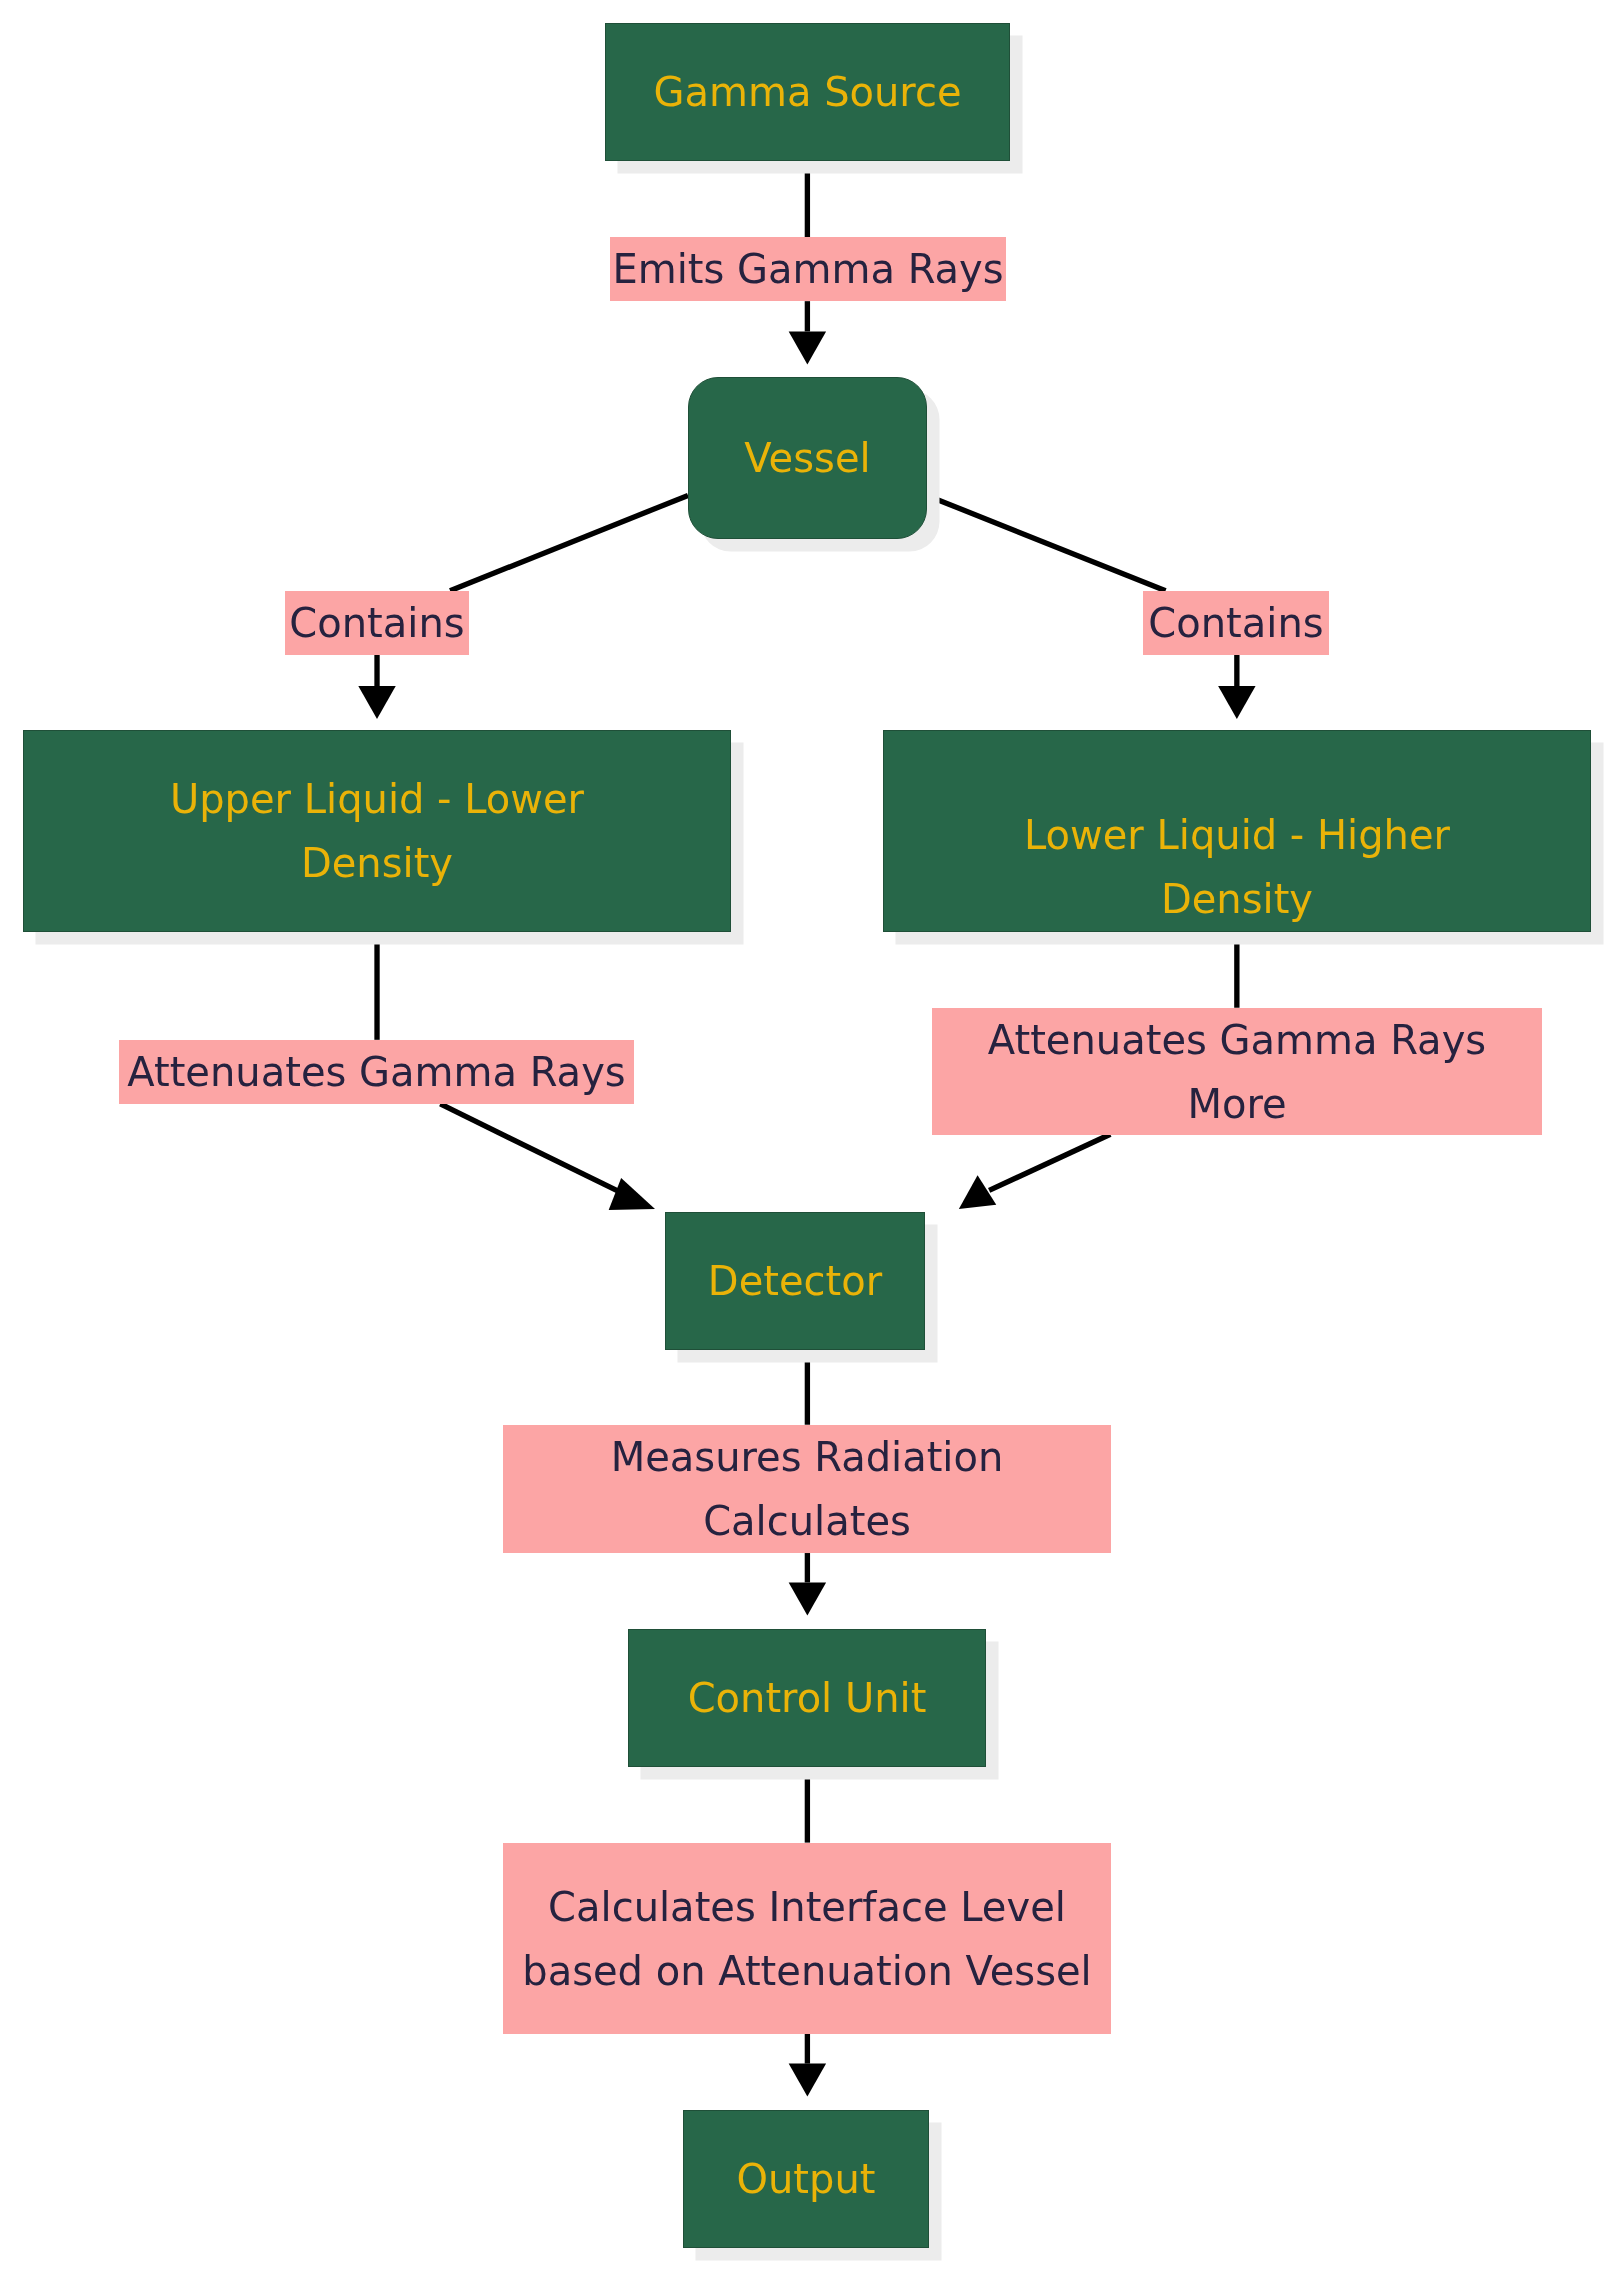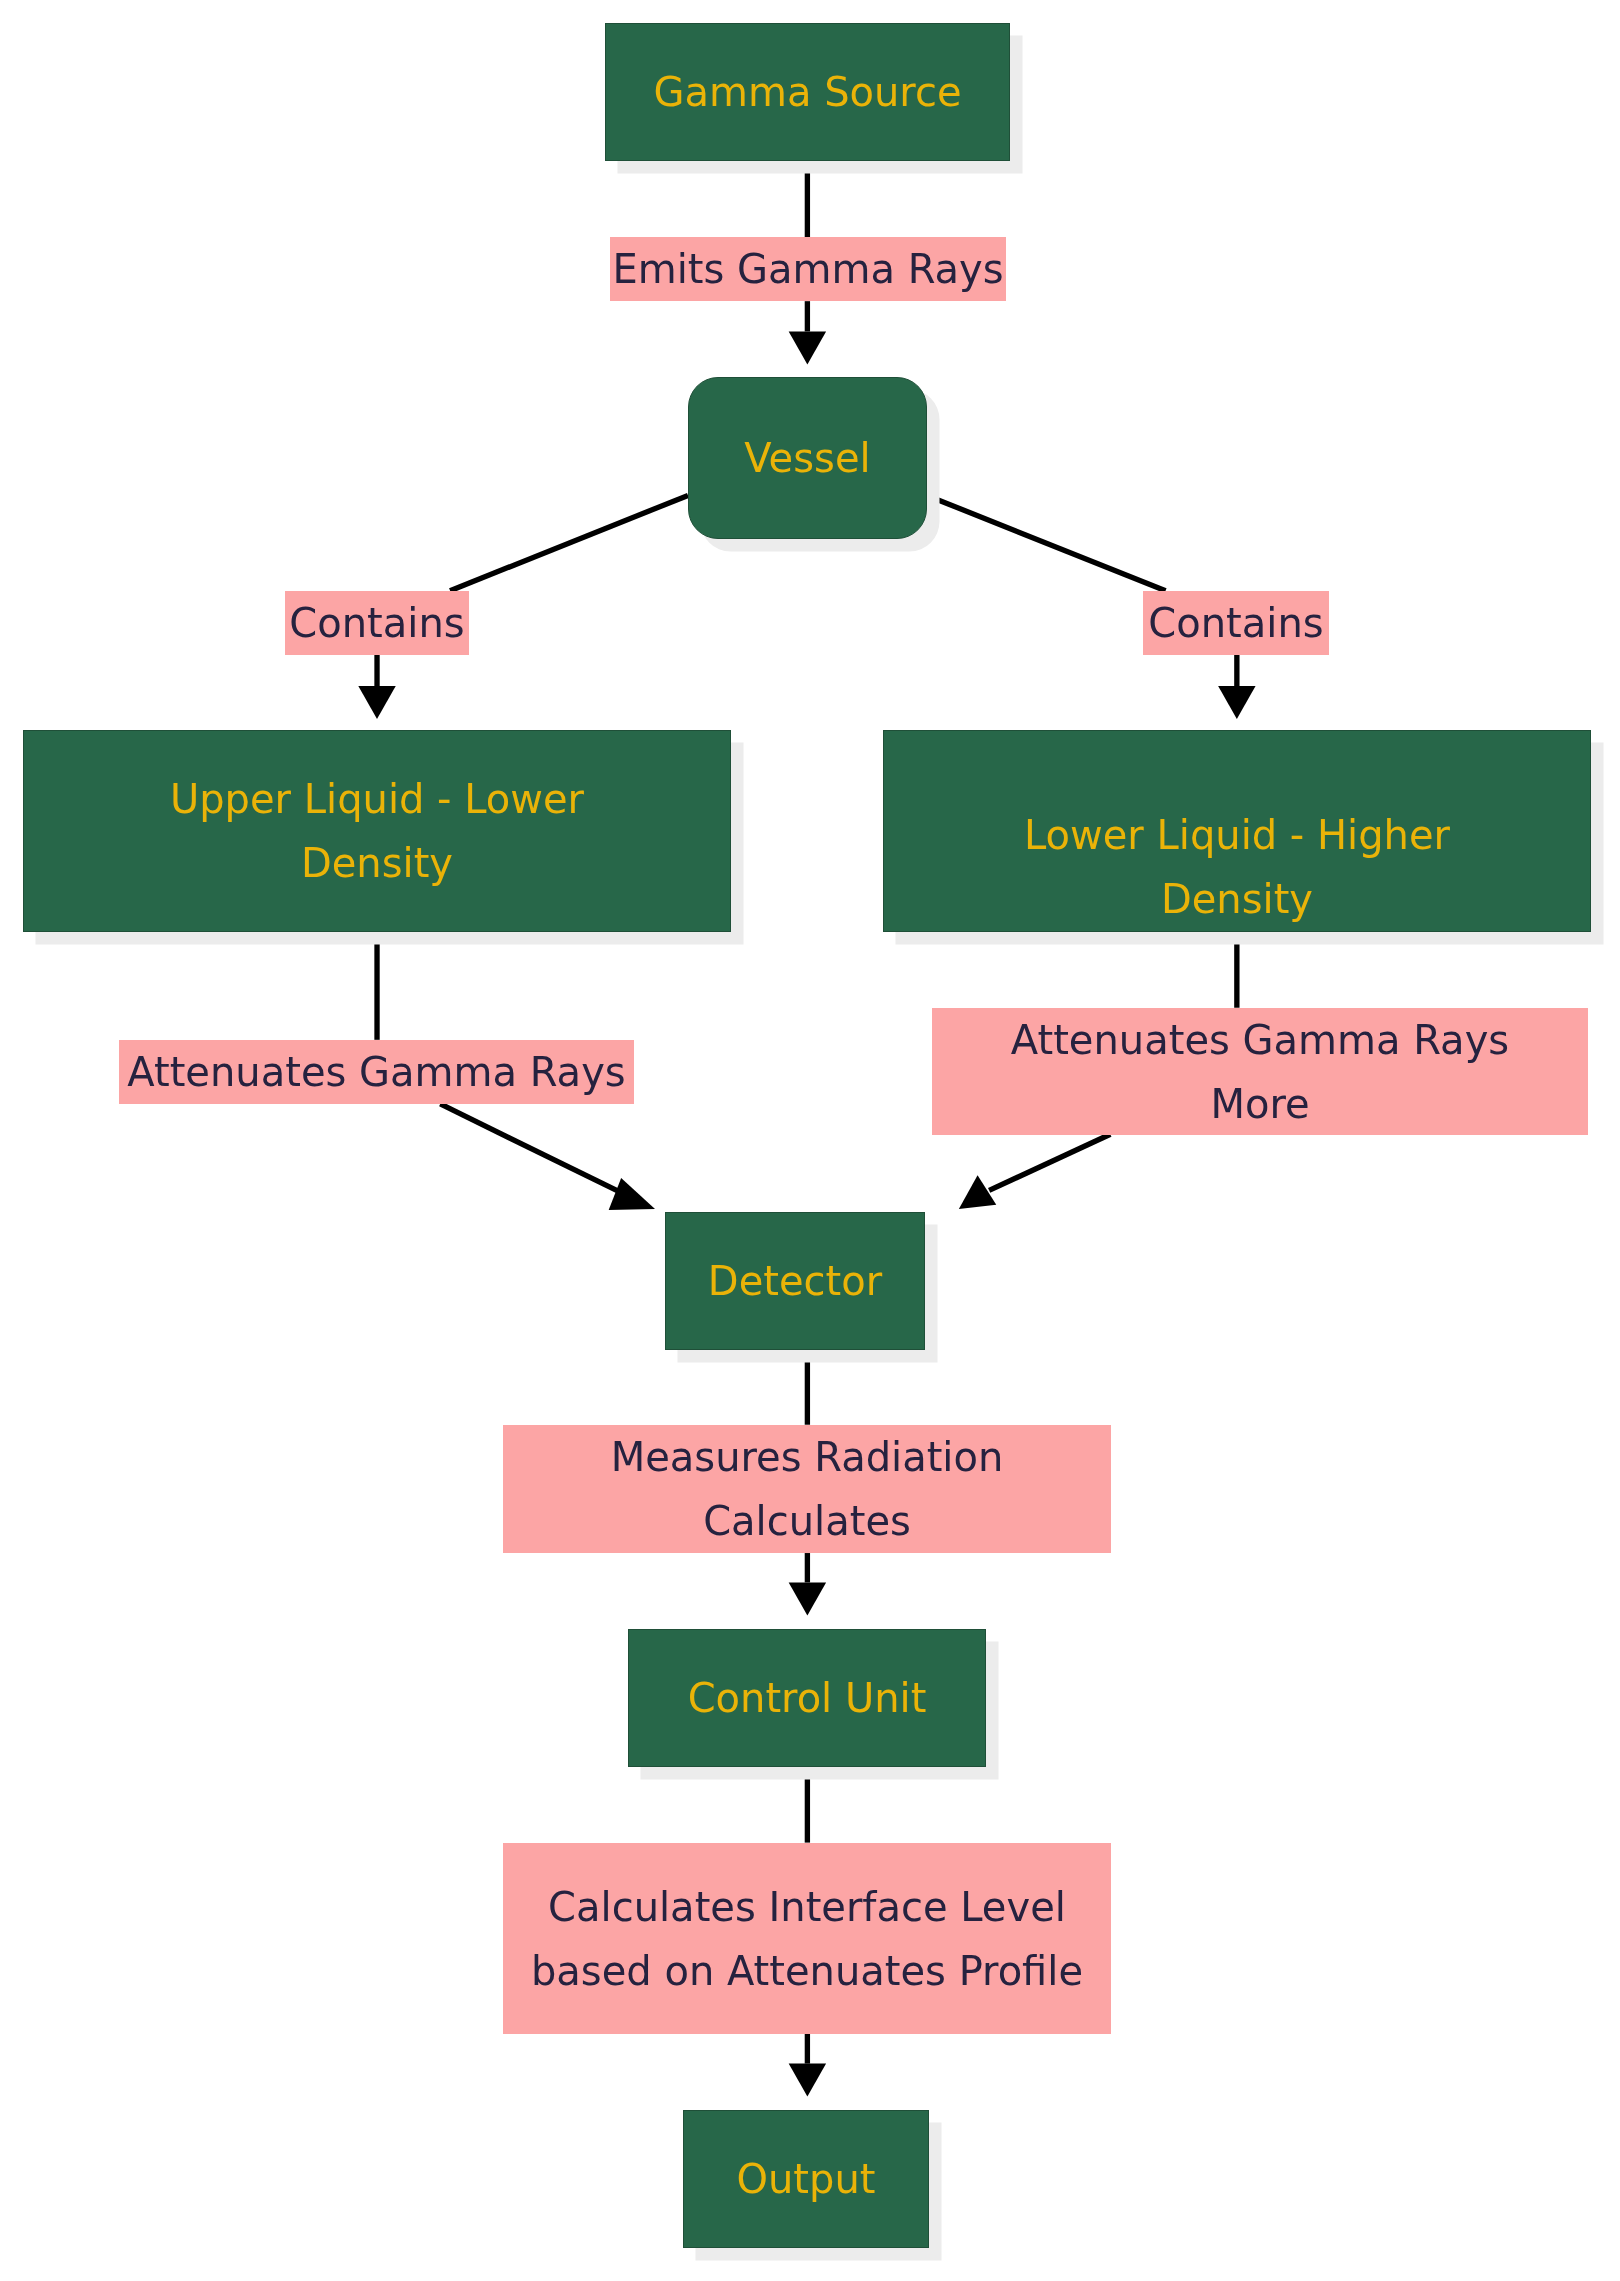--- a/index.html
+++ b/index.html
@@ -74,36 +74,36 @@
 </div>
 
 <div class="node" style="left:883px;top:730px;width:708px;height:202px;align-items:flex-end;">
   <span style="max-width:481px;">Lower Liquid - Higher Density</span>
 </div>
 
 <div class="lbl" style="left:119px;top:1040px;width:515px;height:64px;">
   <span>Attenuates Gamma Rays</span>
 </div>
 
-<div class="lbl" style="left:932px;top:1008px;width:656px;height:127px;">
+<div class="lbl" style="left:932px;top:1008px;width:610px;height:127px;">
   <span style="max-width:535px;">Attenuates Gamma Rays More</span>
 </div>
 
 <div class="node" style="left:665px;top:1212px;width:260px;height:138px;">
   <span>Detector</span>
 </div>
 
 <div class="lbl" style="left:503px;top:1425px;width:608px;height:128px;">
   <span style="max-width:463px;">Measures Radiation Calculates</span>
 </div>
 
 <div class="node" style="left:628px;top:1629px;width:358px;height:138px;">
   <span>Control Unit</span>
 </div>
 
 <div class="lbl" style="left:503px;top:1843px;width:608px;height:191px;">
-  <span style="max-width:588px;">Calculates Interface Level based on Attenuates Profile</span>
+  <span style="max-width:588px;">Calculates Interface Level based on Attenuation Vessel</span>
 </div>
 
 <div class="node" style="left:683px;top:2110px;width:246px;height:138px;">
   <span>Output</span>
 </div>
 
 
 </body></html>

